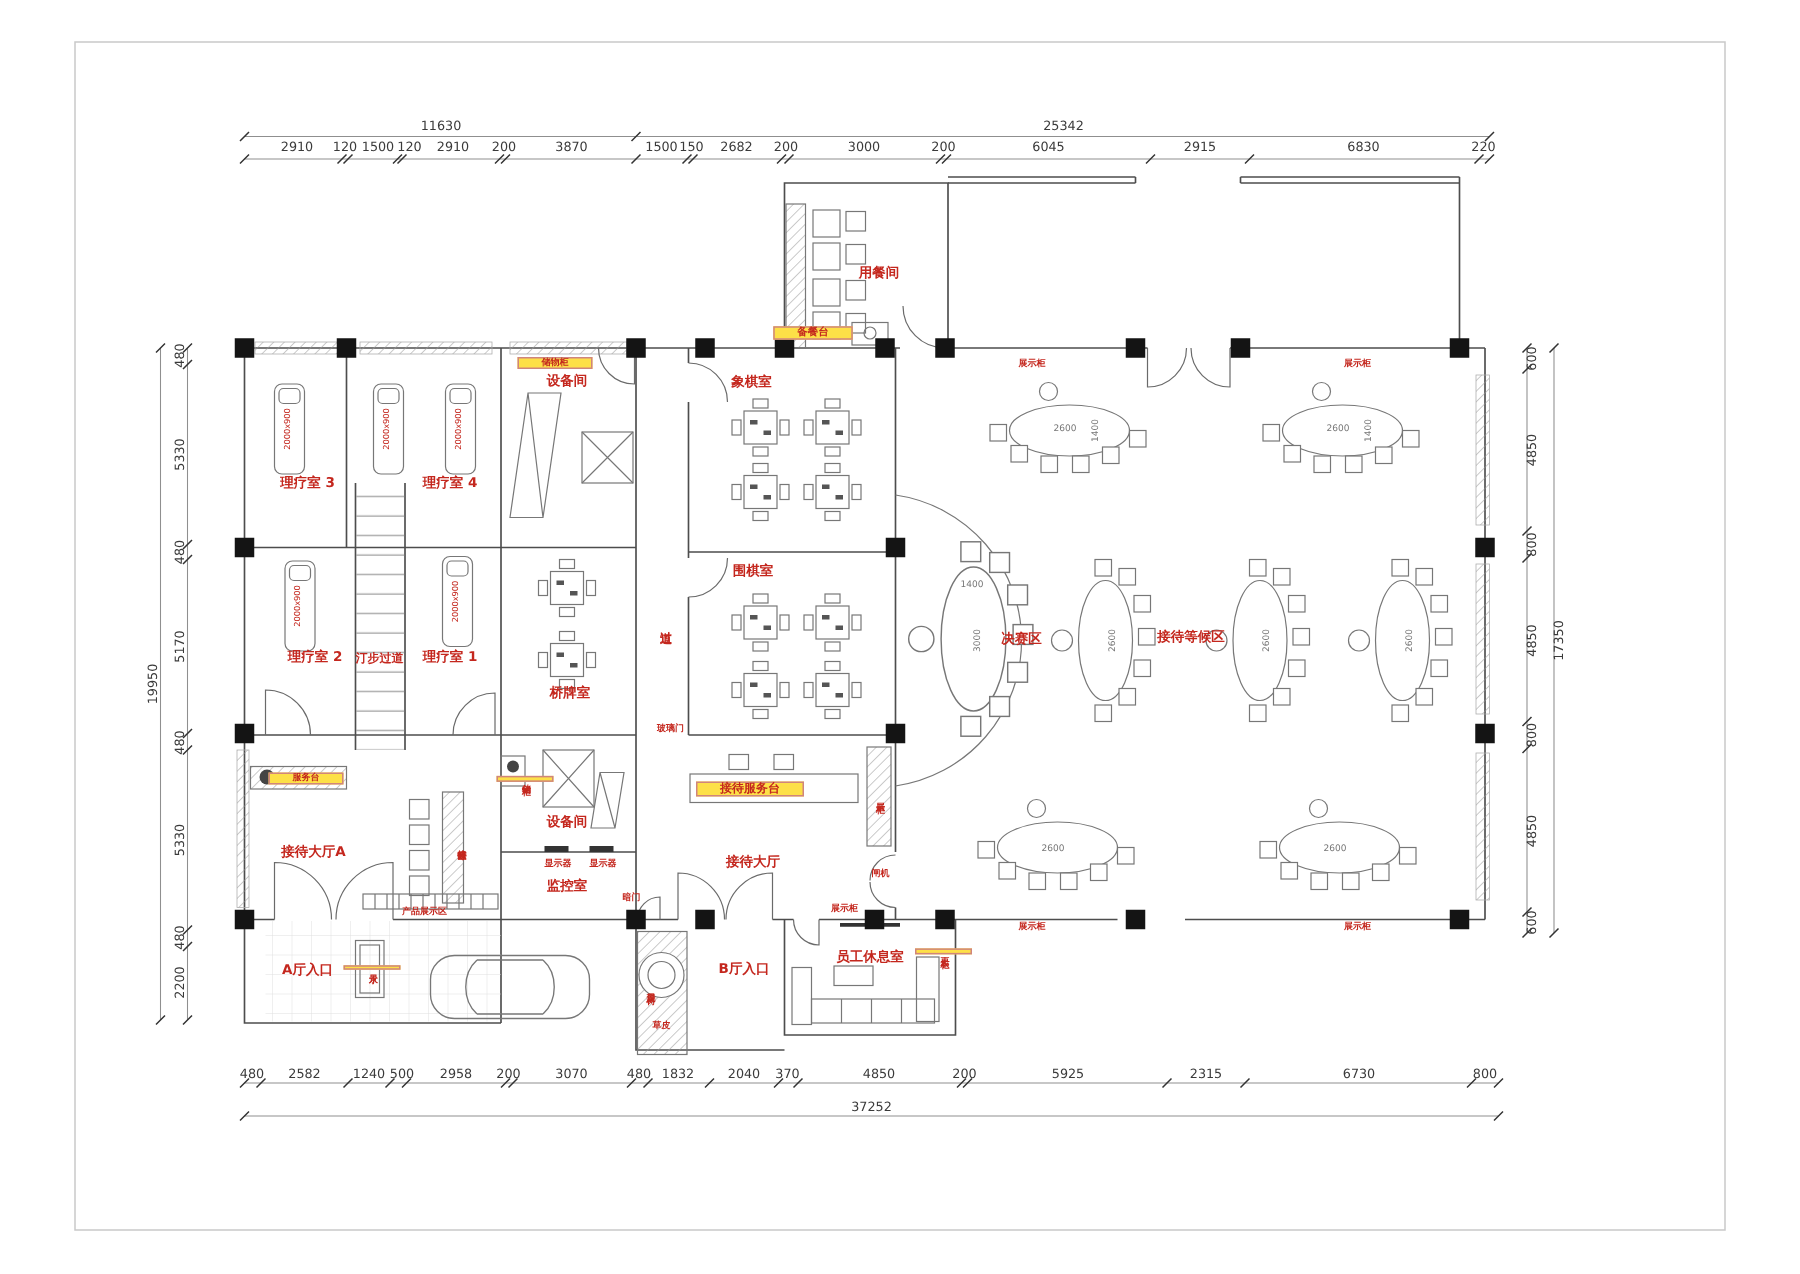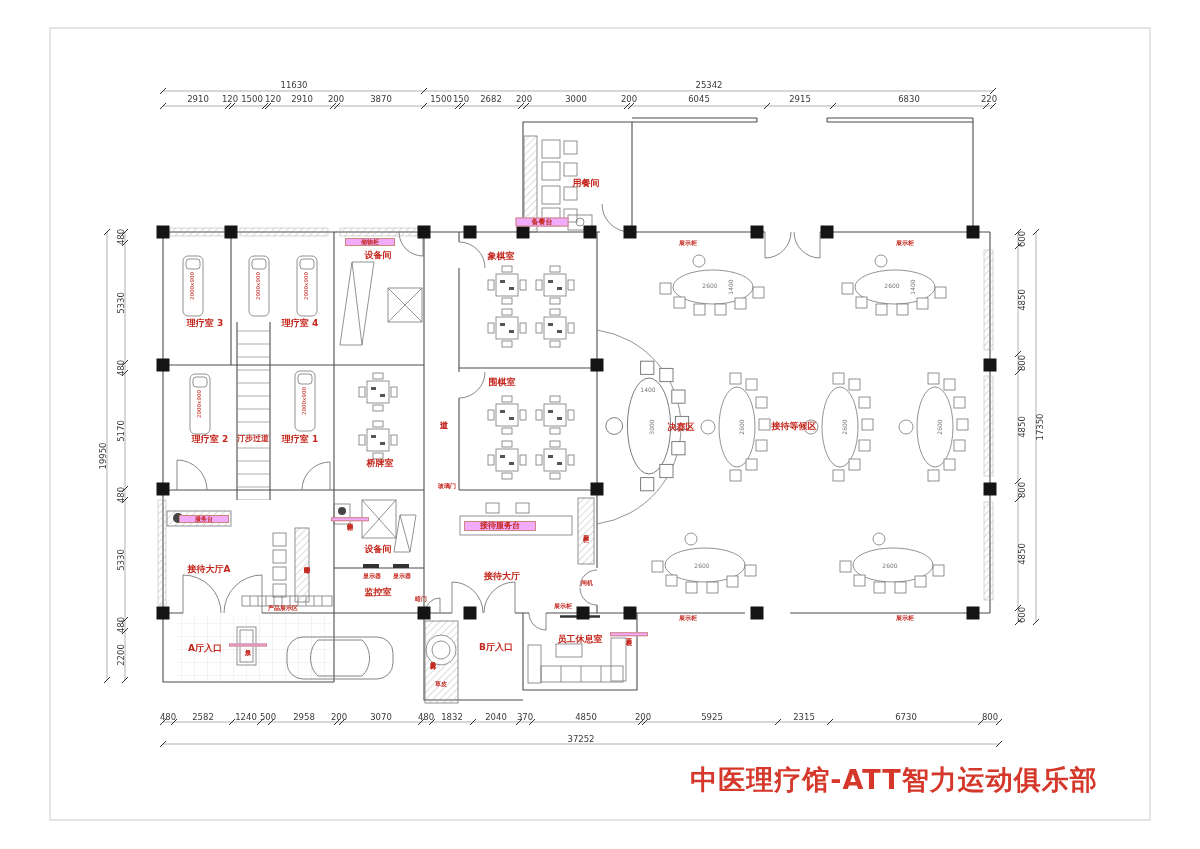--- a/index.html
+++ b/index.html
@@ -8,21 +8,21 @@
   svg{position:absolute;left:0;top:0;}
   .lbl{position:absolute;transform:translate(-50%,-50%);white-space:nowrap;line-height:1;z-index:5;}
   .red{color:#c4271e;font-weight:bold;font-size:9px;}
   .r8{font-size:8px;}
   .r7{font-size:7px;}
   .r6{font-size:6px;}
   .dim{color:#3a3a3a;font-size:8.5px;font-weight:normal;}
   .gray{color:#777;font-size:6px;font-weight:normal;}
   .rot{transform:translate(-50%,-50%) rotate(-90deg);}
   .vert{writing-mode:vertical-rl;text-orientation:upright;letter-spacing:0.5px;}
-  .bx{border:1px solid #d0857c;padding:0 15px;background:#f0abfc;}
+  .bx{border:1px solid #d0857c;padding:0 15px;background:#fde047;}
   .title{position:absolute;left:688px;top:762px;width:412px;text-align:center;
          font-size:27px;font-weight:bold;letter-spacing:1px;color:#d5372a;z-index:6;}
 </style>
 </head>
 <body>
 
 <div class="sheet">
 
 <svg width="1200" height="849" viewBox="0 0 1200 849">
   <defs>
@@ -366,15 +366,14 @@
 <span class="lbl gray rot" style="left:731px;top:287px">1400</span>
 <span class="lbl gray rot" style="left:913px;top:287px">1400</span>
 <span class="lbl gray" style="left:702px;top:566px">2600</span>
 <span class="lbl gray" style="left:890px;top:566px">2600</span>
 <span class="lbl gray rot" style="left:742px;top:427px">2600</span>
 <span class="lbl gray rot" style="left:845px;top:427px">2600</span>
 <span class="lbl gray rot" style="left:940px;top:427px">2600</span>
 <span class="lbl gray rot" style="left:652px;top:427px">3000</span>
 <span class="lbl gray" style="left:648px;top:390px">1400</span>
 
-<div class="title">中医理疗馆-ATT智力运动俱乐部</div>
 
 </div>
 
 </body></html>

